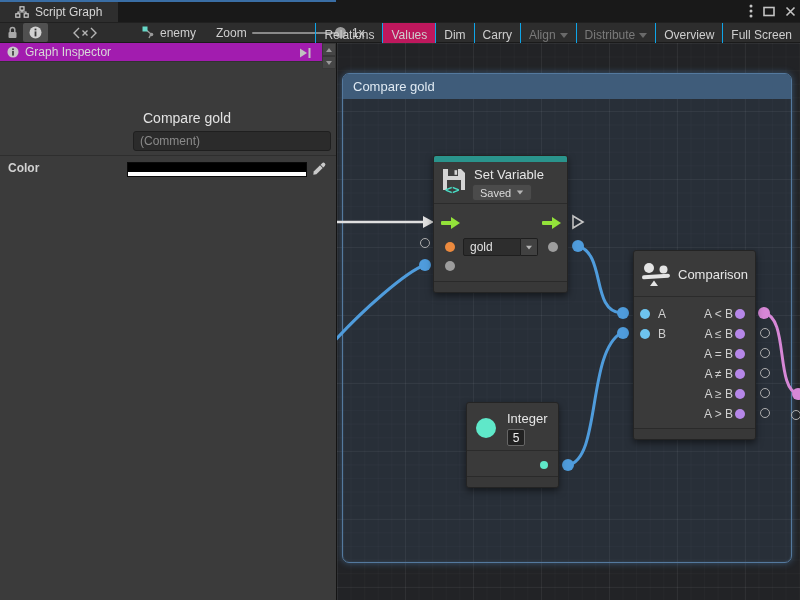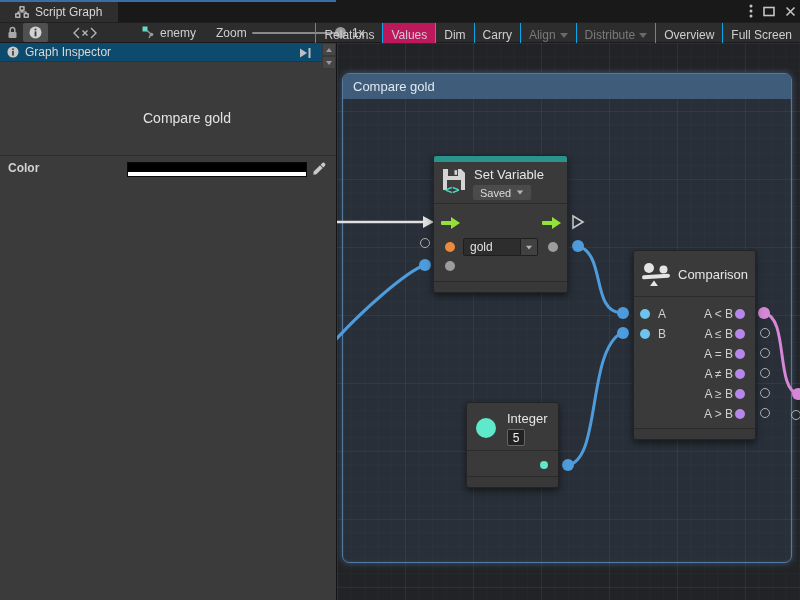--- a/index.html
+++ b/index.html
@@ -26,21 +26,21 @@
   .tb-right .tbtn { display:flex; align-items:center; gap:4px; padding:12px 8px; border-left:1px solid #0ea5e9;
                     color:#cfcfcf; font-size:12px; white-space:nowrap; }
   .tbtn.active { background:#be185d; }
   .tbtn.disabled { color:#7a7a7a; }
   .dd-arrow { width:0; height:0; border-left:4px solid transparent; border-right:4px solid transparent;
               border-top:5px solid #8a8a8a; display:inline-block; }
   .tbtn.disabled .dd-arrow { border-top-color:#6a6a6a; }
 
   
   .inspector { position:absolute; left:0; top:43px; width:336px; height:557px; background:#3b3b3b; }
-  .insp-header { position:relative; height:19px; background:#0c4a6e; border-bottom:1px solid #313131;
+  .insp-header { position:relative; height:19px; background:#a21caf; border-bottom:1px solid #313131;
                  display:flex; align-items:center; gap:6px; padding-left:7px; color:#d8d8d8; }
   .insp-scroll { position:absolute; right:0; top:0; width:14px; height:26px; display:flex; flex-direction:column; }
   .insp-scroll .sbtn { flex:1; background:#464646; border:1px solid #383838; display:flex; align-items:center; justify-content:center; }
   .tri-up { width:0; height:0; border-left:3.5px solid transparent; border-right:3.5px solid transparent; border-bottom:4px solid #9a9a9a; }
   .tri-down { width:0; height:0; border-left:3.5px solid transparent; border-right:3.5px solid transparent; border-top:4px solid #9a9a9a; }
   .insp-title { position:absolute; left:143px; top:67px; font-size:14px; color:#e2e2e2; }
   .insp-comment { position:absolute; left:133px; top:88px; width:198px; height:20px; background:#2b2b2b;
                   border:1px solid #1f1f1f; border-radius:3px; color:#bdbdbd; font-size:12px; padding:0 6px;
                   font-family:"Liberation Sans", sans-serif; }
   .insp-comment::placeholder { color:#8a8a8a; }
@@ -216,20 +216,21 @@
         <div class="sbtn">
             <div class="tri-up"></div>
           </div>
         <div class="sbtn">
             <div class="tri-down"></div>
           </div>
       </div>
     </div>
 
     <div class="insp-title">Compare gold</div>
+    <input class="insp-comment" placeholder="(Comment)" style="">
     <div class="insp-divider"></div>
     <div class="color-label">Color</div>
     <div class="color-swatch">
       <div class="color-alpha"></div>
     </div>
     <svg width="16" height="16" viewBox="0 0 16 16" style="position:absolute; left:311px; top:118px;">
       <path d="M13.8 2.2 a1.9 1.9 0 0 0-2.7 0 L9.6 3.7 l2.7 2.7 1.5-1.5 a1.9 1.9 0 0 0 0-2.7 Z" fill="#c9c9c9"></path>
       <path d="M9 4.3 L11.7 7 L5.4 13.3 L2.3 13.7 L2.7 10.6 Z" fill="#c9c9c9"></path>
     </svg>
   </div>

